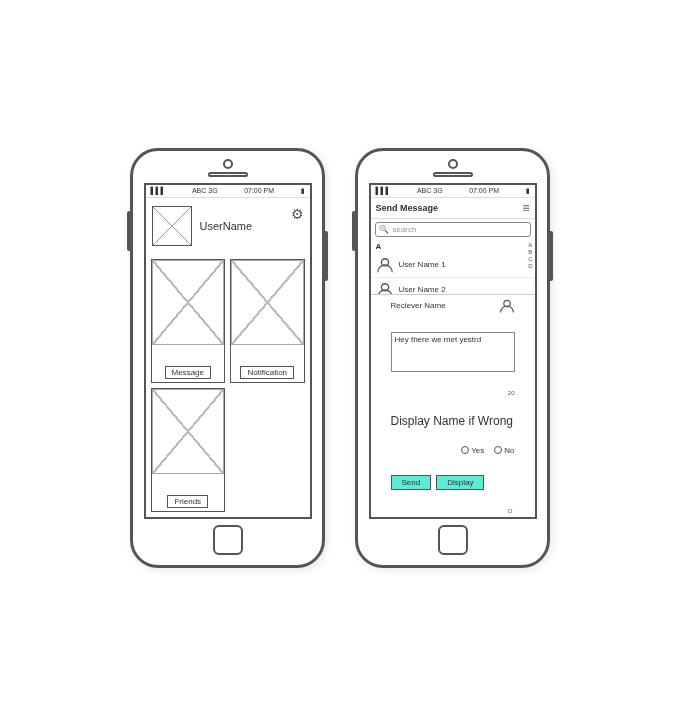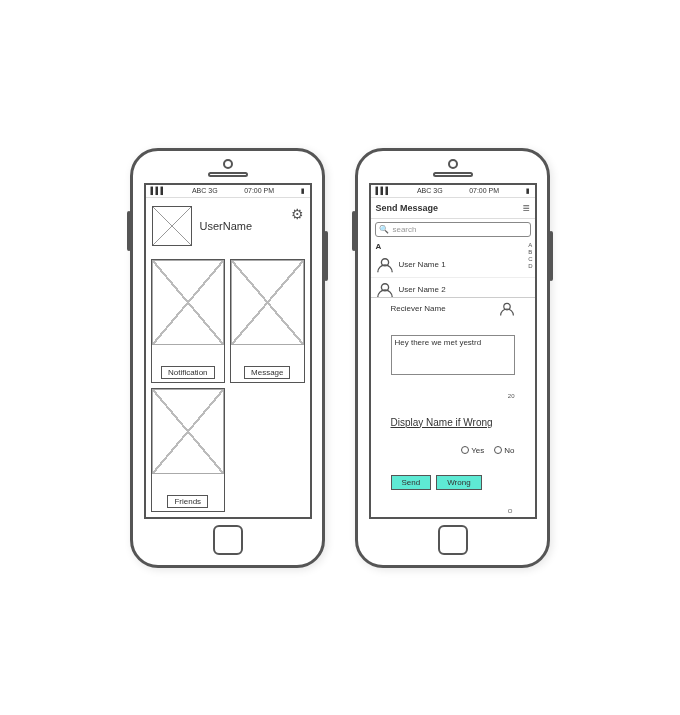--- a/index.html
+++ b/index.html
@@ -341,23 +341,22 @@
       position: relative;
     }
 
     .char-count {
       font-size: 6px;
       color: #555;
       text-align: right;
     }
 
     .display-name-row {
-      font-size: 10px;
-      color: #333;
-      text-decoration: underline;
+      font-size: 12px;
+      color: #333;
     }
 
     .radio-row {
       display: flex;
       gap: 10px;
       font-size: 8px;
       color: #333;
       align-items: center;
       justify-content: flex-end;
     }
@@ -420,25 +419,25 @@
 
       <div class="profile-section">
         <div class="profile-avatar"></div>
         <span class="profile-name">UserName</span>
         <span class="gear-icon">⚙</span>
       </div>
 
       <div class="grid-container">
         <div class="grid-item">
           <div class="grid-item-img"></div>
-          <span class="grid-item-label">Notification</span>
+          <span class="grid-item-label">Message</span>
         </div>
         <div class="grid-item">
           <div class="grid-item-img"></div>
-          <span class="grid-item-label">Message</span>
+          <span class="grid-item-label">Notification</span>
         </div>
         <div class="grid-item">
           <div class="grid-item-img"></div>
           <span class="grid-item-label">Friends</span>
         </div>
       </div>
     </div>
     <div class="phone-bottom">
       <div class="phone-home"></div>
     </div>
@@ -516,21 +515,21 @@
             <div class="radio-circle"></div>
             <span>Yes</span>
           </div>
           <div class="radio-option">
             <div class="radio-circle"></div>
             <span>No</span>
           </div>
         </div>
         <div class="button-row">
           <button class="btn">Send</button>
-          <button class="btn">Wrong</button>
+          <button class="btn">Display</button>
         </div>
         <div class="bottom-alpha">O</div>
       </div>
     </div>
     <div class="phone-bottom">
       <div class="phone-home"></div>
     </div>
   </div>
 
 </div>

